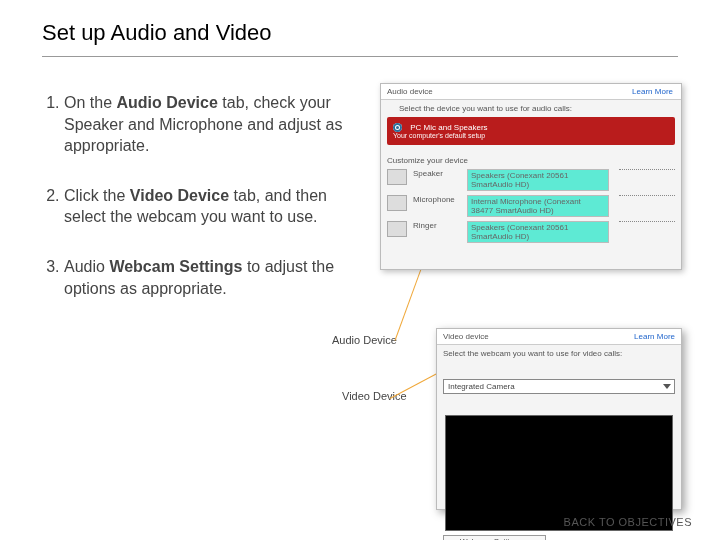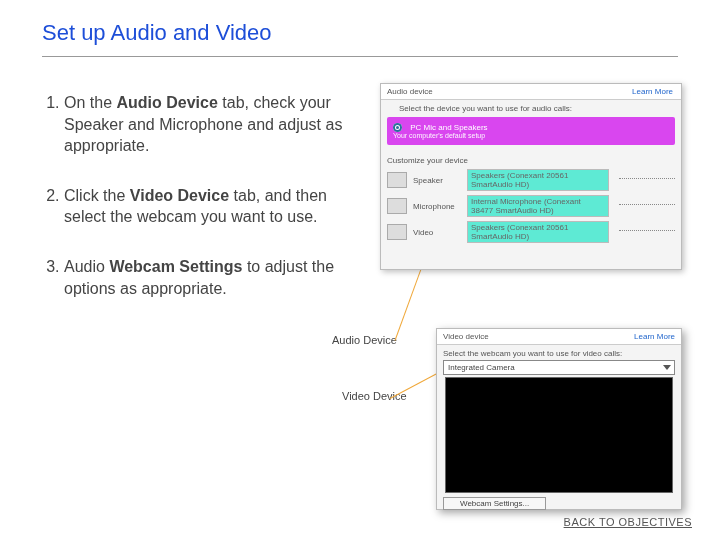--- a/index.html
+++ b/index.html
@@ -1,52 +1,52 @@
 <!DOCTYPE html>
 <html><head>
 <meta charset="utf-8">
 <style>
   html,body{margin:0;padding:0;width:720px;height:540px;background:#fff;font-family:Arial,Helvetica,sans-serif;color:#333;overflow:hidden}
   .slide{position:relative;width:720px;height:540px}
-  .title{position:absolute;left:42px;top:20px;font-size:22px;color:#1d4ed8}
+  .title{position:absolute;left:42px;top:20px;font-size:22px;color:#000000}
   .rule{position:absolute;left:42px;top:56px;width:636px;border-top:1px solid #999}
   ol.steps{position:absolute;left:44px;top:92px;width:300px;margin:0;padding-left:20px;font-size:16px;color:#444}
   ol.steps li{margin-bottom:28px;line-height:1.35}
   ol.steps b{font-weight:bold}
   .callout{position:absolute;font-size:11px;color:#444;text-align:left}
   .callout.audio{left:332px;top:334px}
   .callout.video{left:342px;top:390px}
 
   
   .panel-audio{position:absolute;left:380px;top:83px;width:300px;height:185px;border:1px solid #bbb;background:#f4f4f4;font-size:8px;box-shadow:2px 2px 6px rgba(0,0,0,.25)}
   .panel-audio .hdr{background:#fff;padding:3px 6px;border-bottom:1px solid #ccc;color:#555}
   .panel-audio .learn{position:absolute;right:8px;top:3px;color:#2266cc;font-size:8px}
-  .panel-audio .bluebar{margin:4px 6px;background:#d946ef;color:#fff;padding:6px;border-radius:2px}
+  .panel-audio .bluebar{margin:4px 6px;background:#b91c1c;color:#fff;padding:6px;border-radius:2px}
   .panel-audio .bluebar .sub{display:block;font-size:7px;opacity:.95}
   .panel-audio .radio{width:9px;height:9px;border-radius:50%;background:#fff;display:inline-block;margin-right:6px;vertical-align:middle;box-shadow:inset 0 0 0 2px #2c6f9b}
   .panel-audio .radio::after{content:"";display:block;width:3px;height:3px;border-radius:50%;background:#2c6f9b;margin:3px auto}
   .panel-audio .cust{margin:11px 6px 4px 6px;color:#555}
-  .dev-row{display:flex;align-items:center;margin:4px 6px;gap:6px}
+  .dev-row{display:flex;align-items:flex-start;margin:4px 6px;gap:6px}
   .dev-row .ic{width:18px;height:14px;background:#ddd;border:1px solid #aaa}
   .dev-row .lbl{width:48px;color:#555}
   .dev-row .val{flex:1;background:#5eead4;border:1px solid #bbb;padding:1px 3px;color:#666}
   .dev-row .slider{width:56px;height:4px;border-top:1px dotted #888;margin-left:4px}
 
   
   .panel-video{position:absolute;left:436px;top:328px;width:244px;height:180px;border:1px solid #bbb;background:#f4f4f4;font-size:8px;box-shadow:3px 3px 8px rgba(0,0,0,.35)}
   .panel-video .hdr{background:#fff;padding:3px 6px;font-size:8px;color:#555;border-bottom:1px solid #ccc;position:relative}
   .panel-video .hdr .learn{position:absolute;right:6px;top:3px;color:#2266cc}
-  .panel-video .sel{margin:2px 6px;display:flex;gap:4px}
+  .panel-video .sel{margin:21px 6px;display:flex;gap:4px}
   .panel-video .sel .combo{flex:1;background:#fff;border:1px solid #888;padding:2px 14px 2px 4px;color:#444;position:relative}
   .panel-video .sel .combo::after{content:"";position:absolute;right:3px;top:4px;border-left:4px solid transparent;border-right:4px solid transparent;border-top:5px solid #555}
   .panel-video .preview{margin:0 8px;height:114px;background:#000;border:1px solid #666}
   .panel-video .ws{margin:4px 6px 0 6px}
   .panel-video .ws .btn{background:#f7f7f7;border:1px solid #999;padding:1px 16px;display:inline-block;color:#444}
 
-  .backlink{position:absolute;right:28px;bottom:12px;font-size:11px;color:#555;text-decoration:underline;letter-spacing:.5px}
+  .backlink{position:absolute;right:28px;bottom:12px;font-size:11px;color:#555;letter-spacing:.5px}
 
   
   .line{position:absolute;background:#f0a83a;height:1px;transform-origin:left center}
   .line.l1{left:395px;top:340px;width:80px;transform:rotate(-70deg)}
   .line.l2{left:390px;top:398px;width:56px;transform:rotate(-28deg)}
 </style>
 </head>
 <body>
 
 <div class="slide">
@@ -88,21 +88,21 @@
       <span class="slider"></span>
     </div>
     <div class="dev-row">
       <span class="ic"></span>
       <span class="lbl">Microphone</span>
       <span class="val">Internal Microphone (Conexant 38477 SmartAudio HD)</span>
       <span class="slider"></span>
     </div>
     <div class="dev-row">
       <span class="ic"></span>
-      <span class="lbl">Video</span>
+      <span class="lbl">Ringer</span>
       <span class="val">Speakers (Conexant 20561 SmartAudio HD)</span>
       <span class="slider"></span>
     </div>
   </div>
 
   <div class="panel-video">
     <div class="hdr">
       <span>Video device</span>
       <span class="learn">Learn More</span>
     </div>

